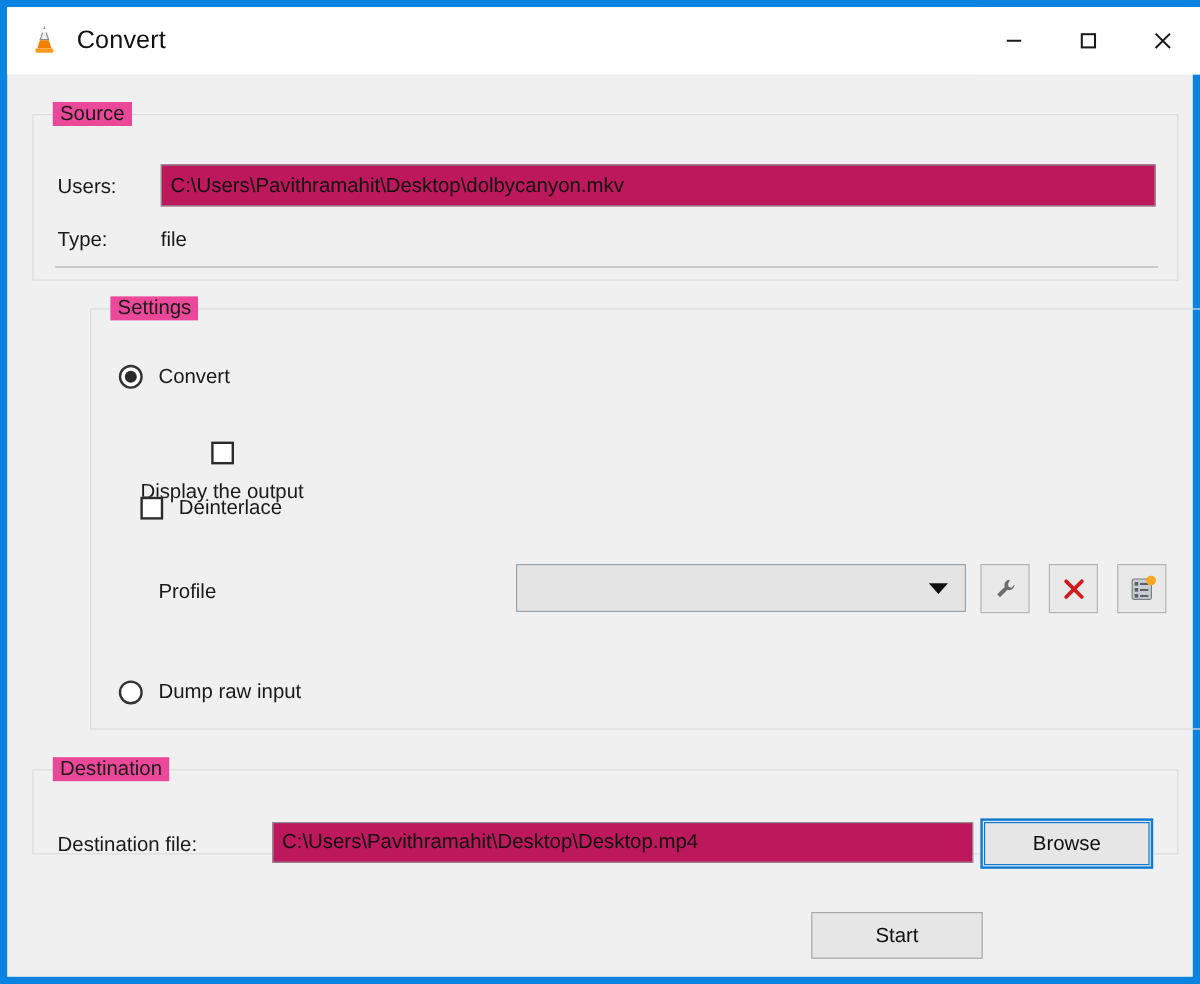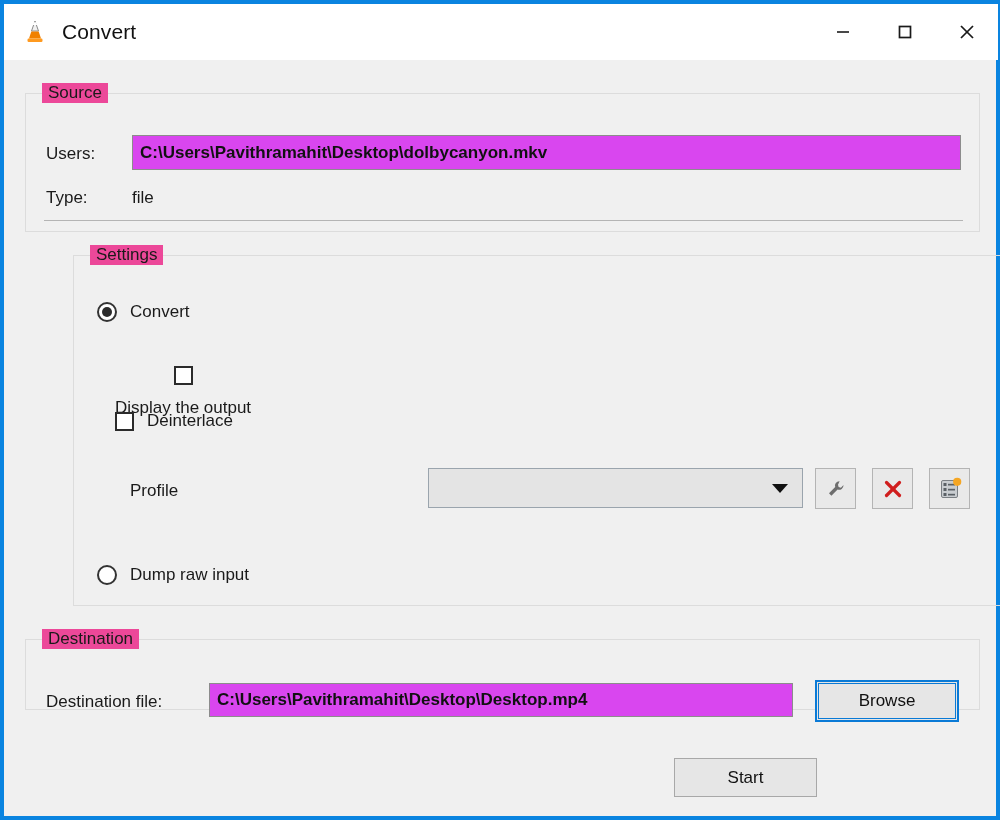--- a/index.html
+++ b/index.html
@@ -10,21 +10,21 @@
     overflow: hidden;
     background: #ffffff;
     font-family: "Liberation Sans", sans-serif;
   }
 
   
   .window {
     position: absolute;
     left: 0; top: 0;
     width: 1000px; height: 820px;
-    border: 4px solid #4d7c0f;
+    border: 6px solid #4d7c0f;
     background: #f0f0f0;
   }
 
   
   .titlebar {
     position: absolute;
     left: 0; top: 0;
     width: 994px; height: 56px;
     background: #ffffff;
     display: flex;
@@ -78,28 +78,27 @@
   .lbl {
     position: absolute;
     font-size: 17px;
     color: #1a1a1a;
     white-space: nowrap;
   }
 
   
   .textbox {
     position: absolute;
-    background: #d946ef;
+    background: #be185d;
     border: 1px solid #8c8c8c;
     font-family: "Liberation Sans", sans-serif;
     font-size: 17px;
     color: #111111;
     padding: 0 7px;
     outline: none;
-    font-weight: bold;
   }
 
   
   .separator {
     position: absolute;
     height: 1px;
     background: #b4b4b4;
   }
 
   
@@ -311,19 +310,19 @@
       <span class="radio" id="radio-dump"></span>
       <span class="radio-label">Dump raw input</span>
     </div>
   </div>
 
   <div class="group" id="grp-destination">
     <div class="group-title">Destination</div>
 
     <div class="lbl" style="left:20px; top:52px;">Destination file:</div>
 
-    <input class="textbox" id="dst-input" style="left: 183px; top: 43px; width: 584px; height: 34px;" placeholder="" value="C:\Users\Pavithramahit\Desktop\Desktop.mp4">
+    <input class="textbox" id="dst-input" style="left: 199px; top: 43px; width: 584px; height: 34px;" placeholder="" value="C:\Users\Pavithramahit\Desktop\Desktop.mp4">
   </div>
 
   <div class="button" id="btn-start">Start</div>
   <div class="button focused" id="btn-browse">Browse</div>
 
 </div>
 
 </body></html>

